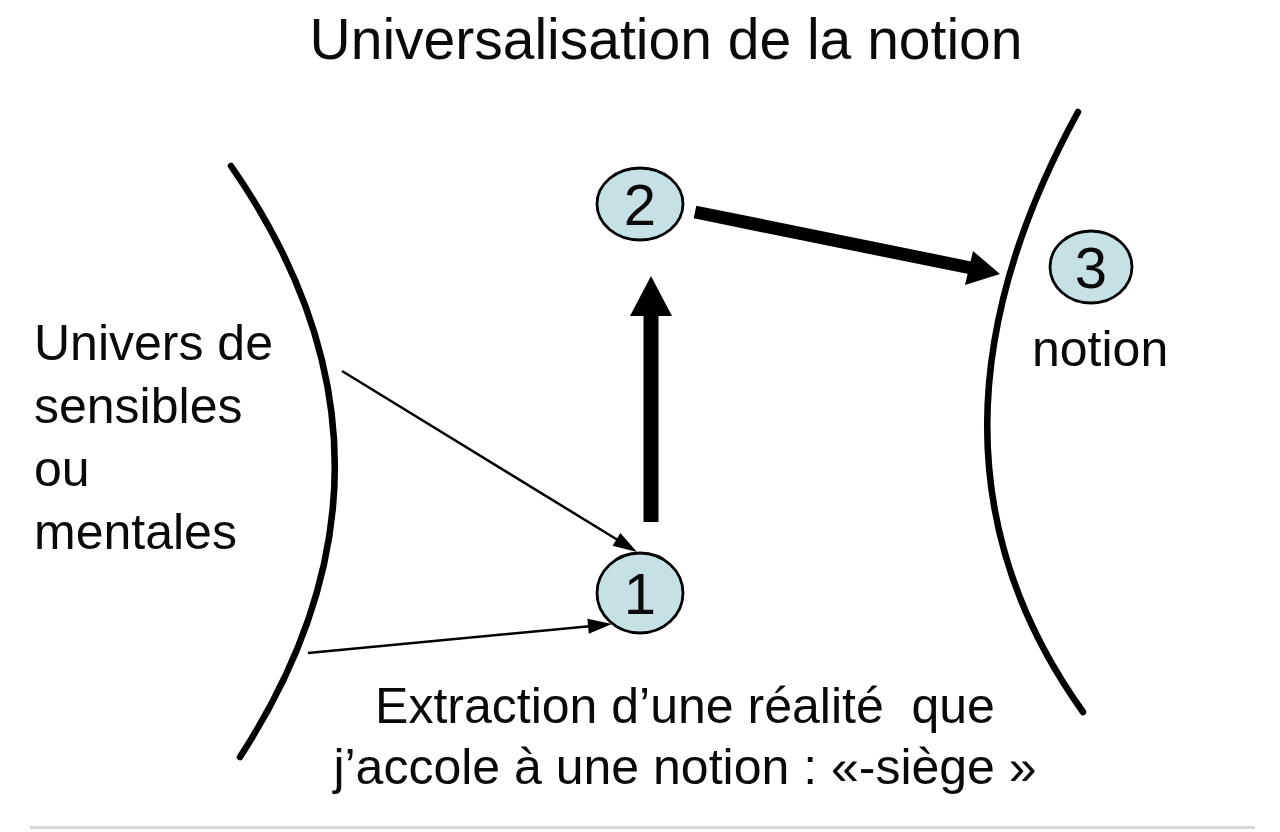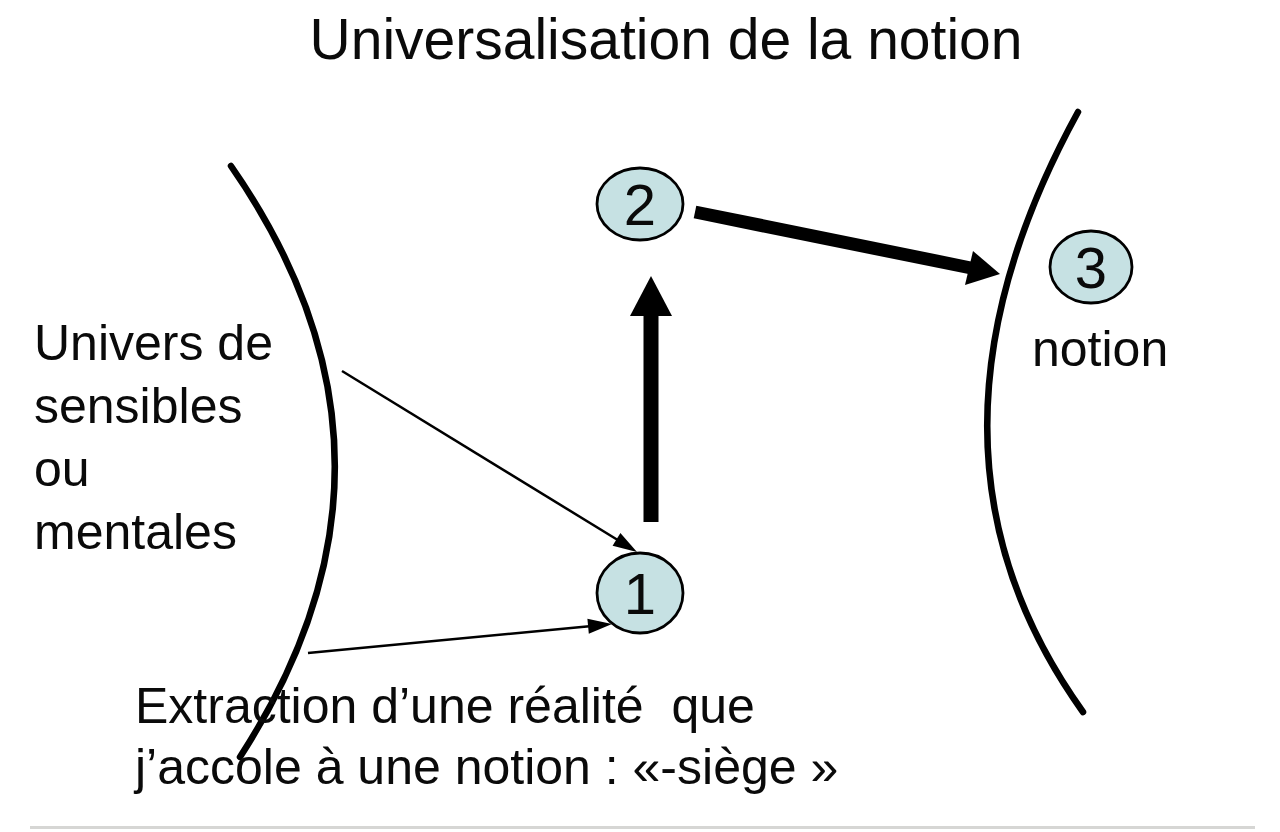--- a/index.html
+++ b/index.html
@@ -39,20 +39,21 @@
     left: 1032px;
     font-size: 50px;
     line-height: 63px;
     white-space: nowrap;
   }
   .bottom-caption {
     top: 676px;
     left: 685px;
     transform: translateX(-50%);
     width: 1100px;
+    text-align: center;
     font-size: 50px;
     line-height: 61px;
   }
   .bottom-caption div { white-space: pre; }
   svg.layer {
     position: absolute;
     top: 0; left: 0;
     width: 1280px;
     height: 832px;
   }

